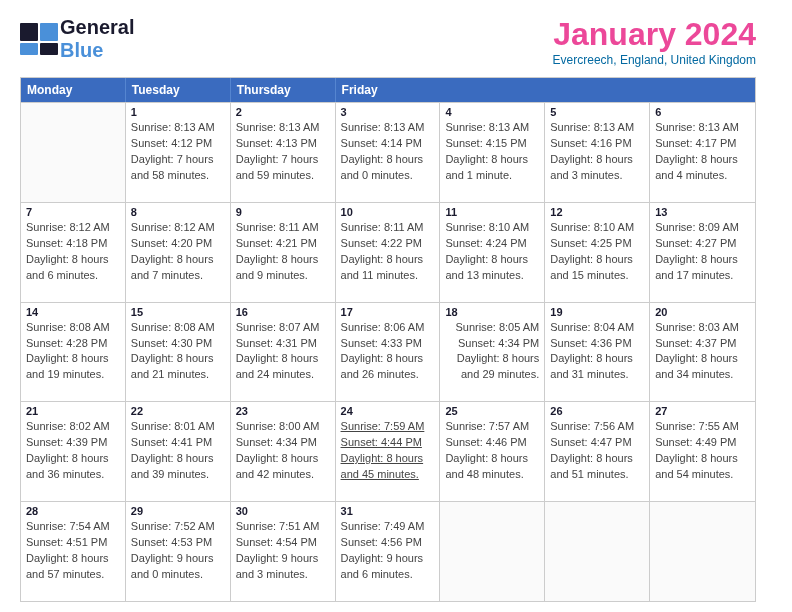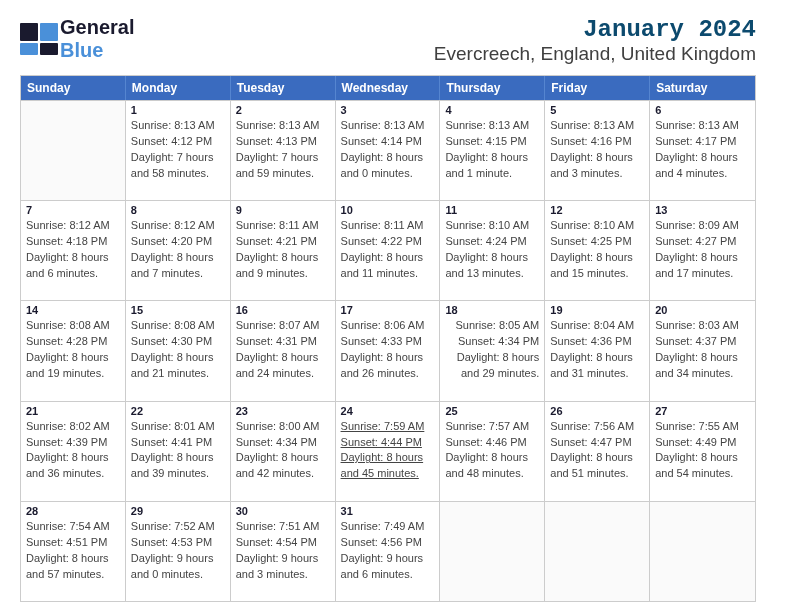--- a/index.html
+++ b/index.html
@@ -30,28 +30,27 @@
     }
     .logo-wrapper {
       display: flex;
       align-items: center;
       gap: 2px;
     }
     .title-block {
       text-align: right;
     }
     .main-title {
-      font-size: 24px;
+      font-size: 32px;
       font-weight: bold;
-      color: #0c4a6e;
-      font-family: Liberation Mono, monospace;
+      color: #ec4899;
     }
     .subtitle {
-      font-size: 19px;
-      color: #404040;
+      font-size: 12px;
+      color: #0369a1;
     }
     .calendar {
       flex: 1;
       display: flex;
       flex-direction: column;
       border: 1px solid #ccc;
     }
     .cal-header {
       display: grid;
       grid-template-columns: repeat(7, 1fr);
@@ -127,27 +126,24 @@
       </div>
     </div>
     <div class="title-block">
       <div class="main-title">January 2024</div>
       <div class="subtitle">Evercreech, England, United Kingdom</div>
     </div>
   </div>
 
   <div class="calendar">
     <div class="cal-header" id="cal-header-row">
-        <div class="cal-header-cell">Sunday</div>
         <div class="cal-header-cell">Monday</div>
         <div class="cal-header-cell">Tuesday</div>
-        <div class="cal-header-cell">Wednesday</div>
         <div class="cal-header-cell">Thursday</div>
         <div class="cal-header-cell">Friday</div>
-        <div class="cal-header-cell">Saturday</div>
       </div>
     <div class="cal-body" id="cal-body">
         <div class="cal-row">
           <div class="cal-cell empty"></div>
           <div class="cal-cell">
             <span class="day-num">1</span>
             <div class="day-info" style="white-space: pre-line;">Sunrise: 8:13 AM
 Sunset: 4:12 PM
 Daylight: 7 hours
 and 58 minutes.</div>

